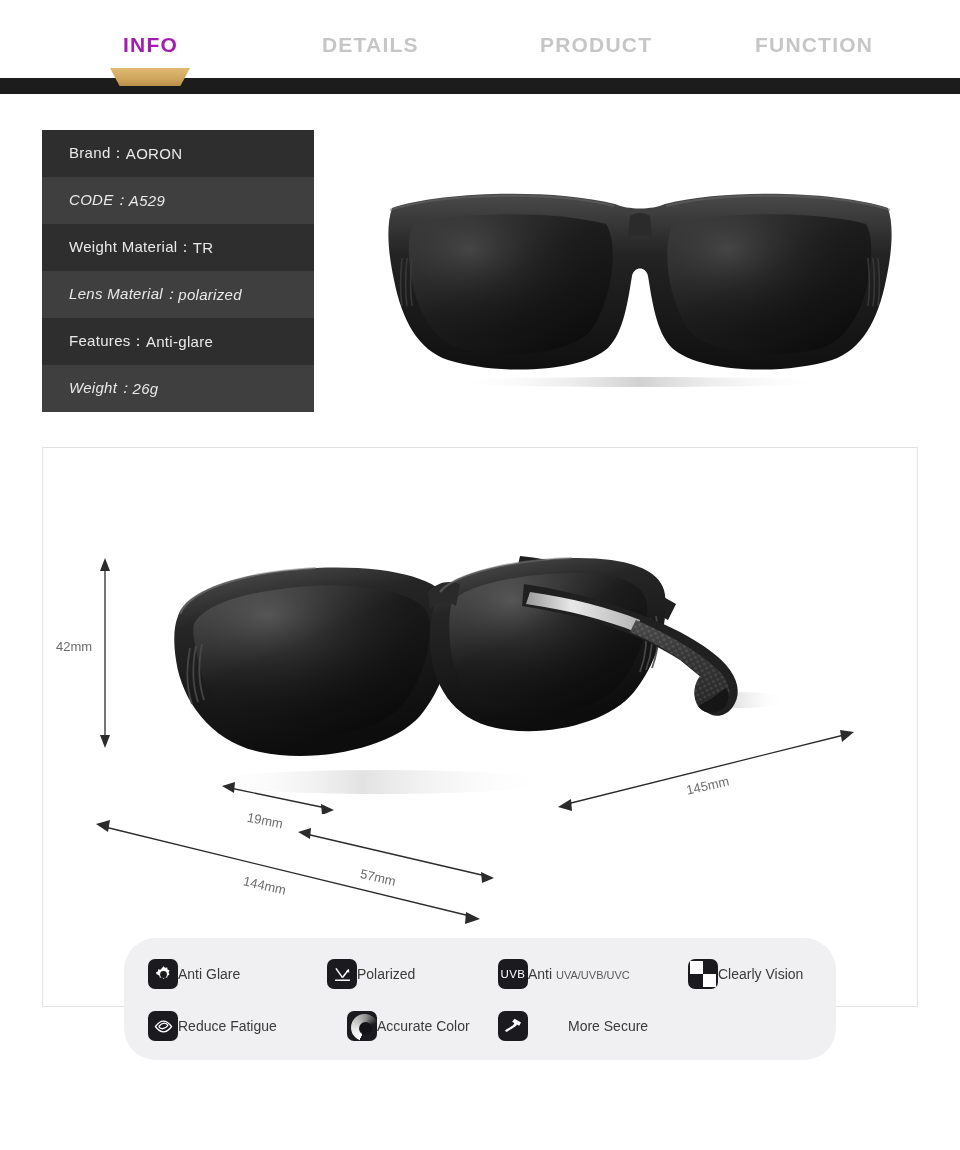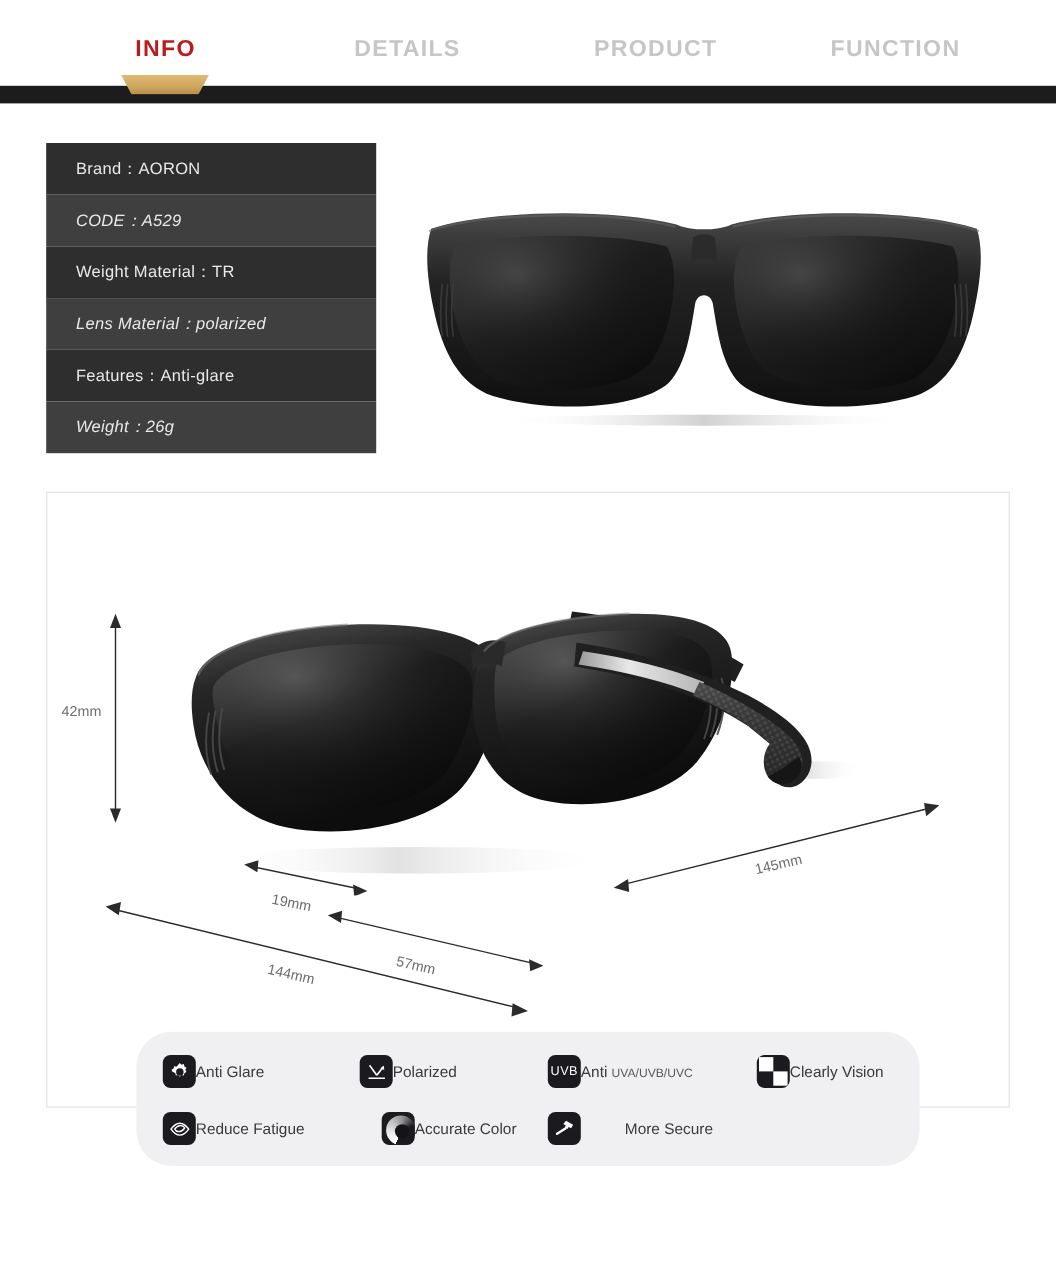--- a/index.html
+++ b/index.html
@@ -11,35 +11,35 @@
   }
 
   
   .tabbar{position:absolute;left:0;top:0;width:960px;height:78px;background:#fff;}
   .tabs{position:absolute;left:0;top:0;width:960px;height:78px;}
   .tab{
     position:absolute;top:45px;transform:translateY(-50%);
     font-size:21px;letter-spacing:1.2px;font-weight:bold;
     color:#c6c6c6;white-space:nowrap;
   }
-  .tab.active{color:#b91c1c;}
+  .tab.active{color:#a21caf;}
   .tab-info{left:123px;}
   .tab-details{left:322px;}
   .tab-product{left:540px;}
   .tab-function{left:755px;}
 
   .darkband{position:absolute;left:0;top:78px;width:960px;height:16px;background:#1c1c1c;}
   .tabmarker{
     position:absolute;left:110px;top:68px;width:80px;height:18px;
     background:linear-gradient(180deg,#e0bb74 0%,#cda35b 65%,#b98f47 100%);
     clip-path:polygon(0% 0%,100% 0%,88% 100%,12% 100%);
   }
 
   
-  .infotable{position:absolute;left:42px;top:130px;width:300px;}
+  .infotable{position:absolute;left:42px;top:130px;width:272px;}
   .inforow{
     height:47px;display:flex;align-items:center;
     padding-left:27px;box-sizing:border-box;
     font-size:15px;color:#e9e9e9;letter-spacing:.3px;
   }
   .inforow.odd{background:#2e2e2e;}
   .inforow.even{background:#3f3f3f;font-style:italic;}
   .inforow .k{white-space:pre;}
   .inforow .v{white-space:pre;}
 

